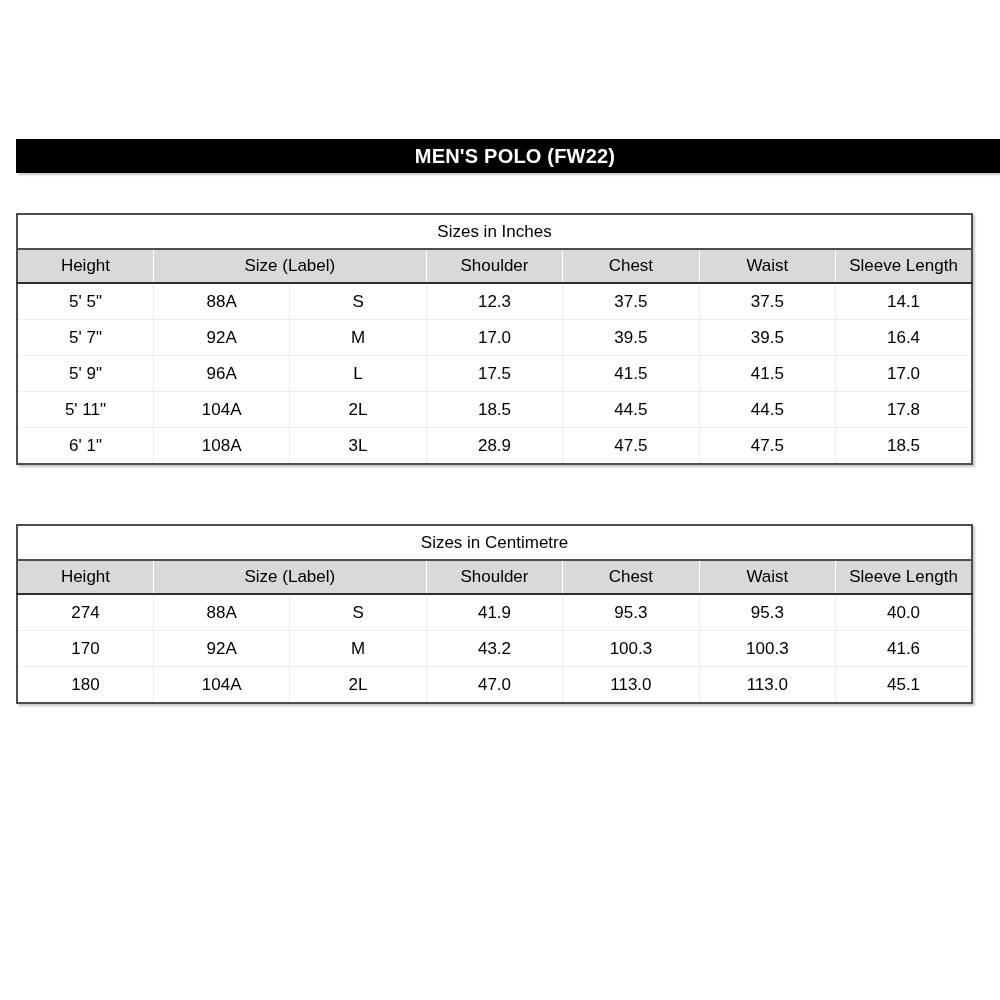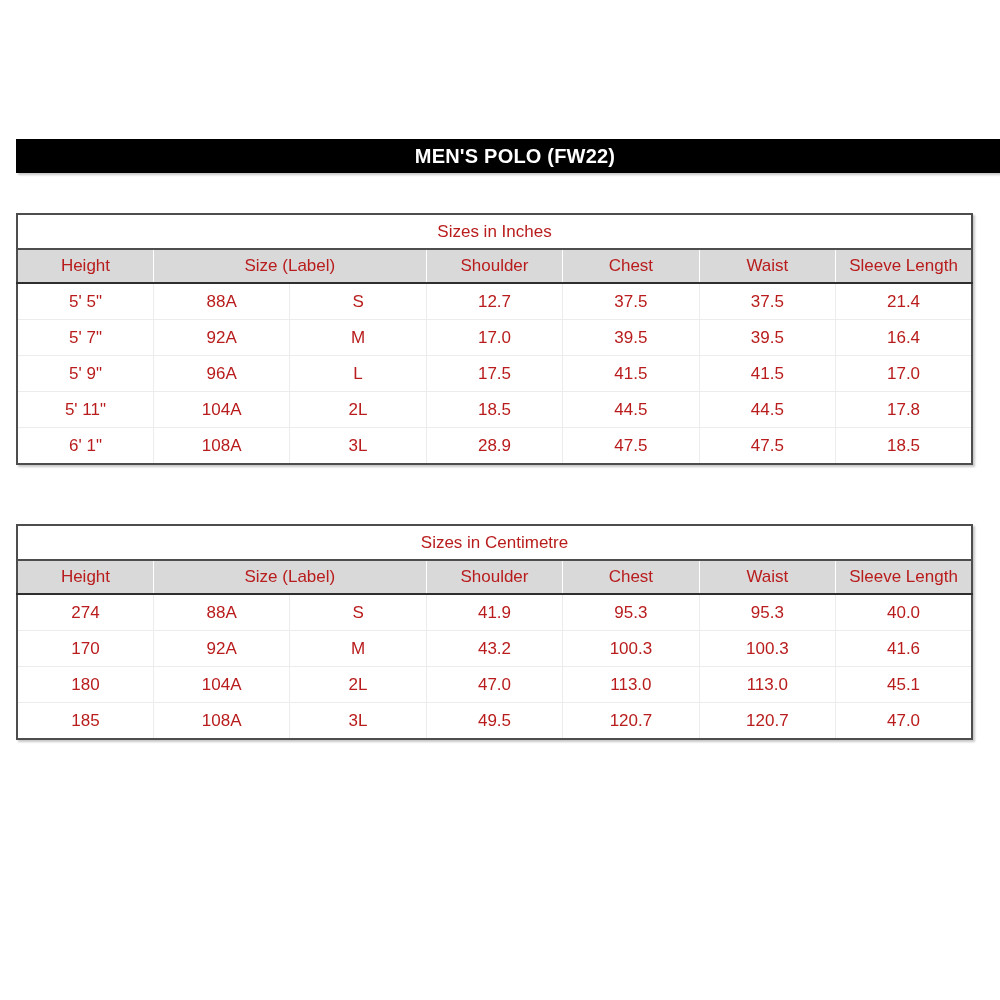--- a/index.html
+++ b/index.html
@@ -24,21 +24,21 @@
   }
   table.size-table {
     position: absolute; left: 16px;
     width: 957px;
     border-collapse: collapse;
     table-layout: fixed;
     background: #ffffff;
     border: 2px solid var(--outer-border, #4d4d4d);
     box-shadow: 2px 2px 2px rgba(0,0,0,0.22);
     font-size: 17px;
-    color: #b91c1c;
+    color: #000000;
   }
   #table-0 { top: 213px; }
   #table-1 { top: 524px; }
   tr.title-row td {
     height: 31px;
     text-align: center;
     font-size: 17px;
     font-weight: normal;
     border-bottom: 2px solid var(--outer-border, #4d4d4d);
     background: #ffffff;
@@ -93,24 +93,24 @@
         <th colspan="2">Size (Label)</th>
         <th>Shoulder</th>
         <th>Chest</th>
         <th>Waist</th>
         <th>Sleeve Length</th>
       </tr>
     <tr class="data-row">
           <td class="cell">5' 5"</td>
           <td class="cell">88A</td>
           <td class="cell">S</td>
-          <td class="cell">12.7</td>
+          <td class="cell">12.3</td>
           <td class="cell">37.5</td>
           <td class="cell">37.5</td>
-          <td class="cell">21.4</td>
+          <td class="cell">14.1</td>
         </tr>
         <tr class="data-row">
           <td class="cell">5' 7"</td>
           <td class="cell">92A</td>
           <td class="cell">M</td>
           <td class="cell">17.0</td>
           <td class="cell">39.5</td>
           <td class="cell">39.5</td>
           <td class="cell">16.4</td>
         </tr>
@@ -186,25 +186,16 @@
         </tr>
         <tr class="data-row">
           <td class="cell">180</td>
           <td class="cell">104A</td>
           <td class="cell">2L</td>
           <td class="cell">47.0</td>
           <td class="cell">113.0</td>
           <td class="cell">113.0</td>
           <td class="cell">45.1</td>
         </tr>
-        <tr class="data-row">
-          <td class="cell">185</td>
-          <td class="cell">108A</td>
-          <td class="cell">3L</td>
-          <td class="cell">49.5</td>
-          <td class="cell">120.7</td>
-          <td class="cell">120.7</td>
-          <td class="cell">47.0</td>
-        </tr>
       </tbody>
   </table>
 
 </div>
 
 </body></html>

